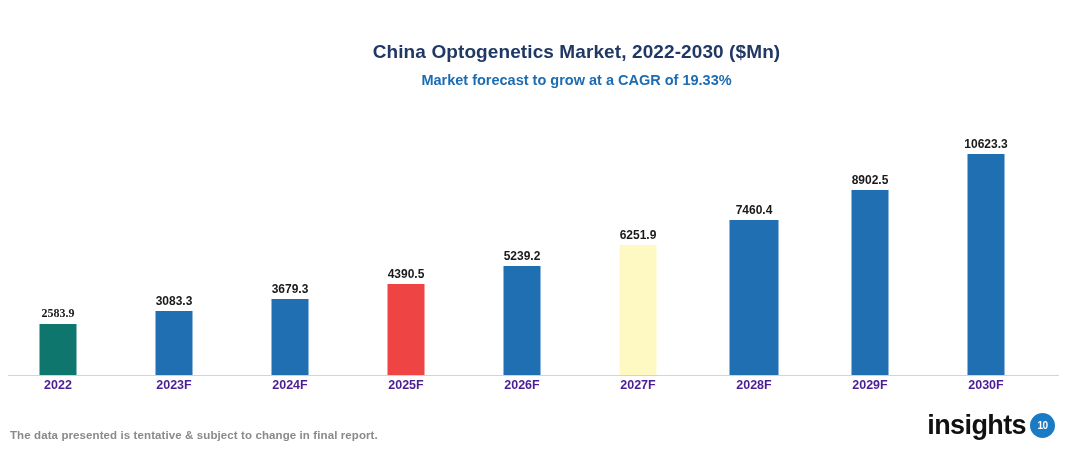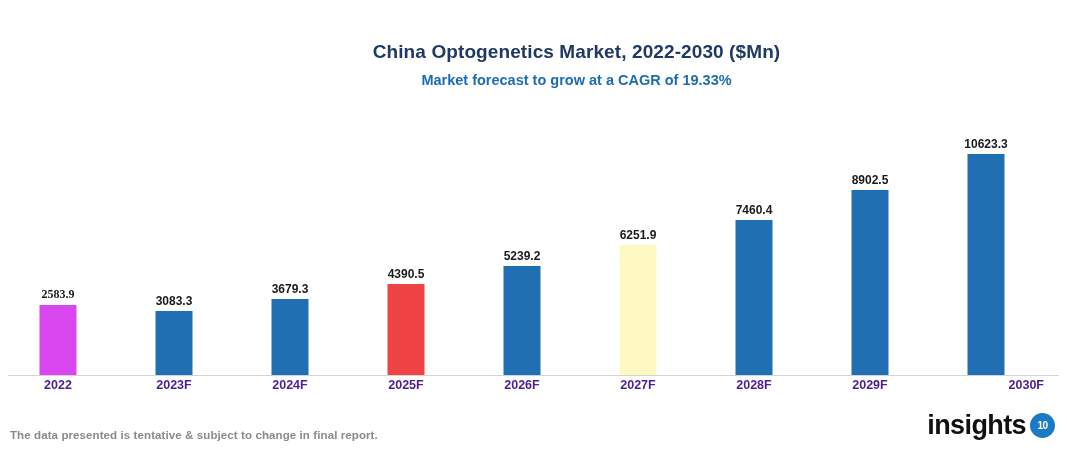--- a/index.html
+++ b/index.html
@@ -151,21 +151,21 @@
 
   <div id="title-block">
     <div id="chart-title">China Optogenetics Market, 2022-2030 ($Mn)</div>
     <div id="chart-subtitle">Market forecast to grow at a CAGR of 19.33%</div>
   </div>
 
   <div id="plot-area">
     <div id="axis-line"></div>
 
     <div class="bar-slot" style="left:0px;">
-      <div class="bar" style="height: 70px; background: #d946ef; font-family: Liberation Serif, serif;">
+      <div class="bar" style="height: 51px; background: #0f766e; font-family: Liberation Serif, serif;">
         <span class="bar-value">2583.9</span>
       </div>
     </div>
     <div class="bar-slot" style="left:116px;">
       <div class="bar" style="height: 64.1px; background: rgb(31, 111, 178);">
         <span class="bar-value">3083.3</span>
       </div>
     </div>
     <div class="bar-slot" style="left:232px;text-decoration:underline;">
       <div class="bar" style="height: 76.5px; background: rgb(31, 111, 178);">
@@ -181,21 +181,21 @@
       <div class="bar" style="height: 109px; background: rgb(31, 111, 178);">
         <span class="bar-value">5239.2</span>
       </div>
     </div>
     <div class="bar-slot" style="left:580px;">
       <div class="bar" style="height: 130.1px; background: #fef9c3;">
         <span class="bar-value">6251.9</span>
       </div>
     </div>
     <div class="bar-slot" style="left:696px;">
-      <div class="bar" style="height: 155.2px; background: rgb(31, 111, 178);">
+      <div class="bar" style="height: 155.2px; background: rgb(31, 111, 178); padding-left: 12px;">
         <span class="bar-value">7460.4</span>
       </div>
     </div>
     <div class="bar-slot" style="left:812px;">
       <div class="bar" style="height: 185.2px; background: rgb(31, 111, 178);">
         <span class="bar-value">8902.5</span>
       </div>
     </div>
     <div class="bar-slot" style="left:928px;">
       <div class="bar" style="height: 221px; background: rgb(31, 111, 178);">
@@ -206,21 +206,21 @@
 
   <div id="category-axis">
     <div class="category-label" style="left:0px;">2022</div>
     <div class="category-label" style="left:116px;">2023F</div>
     <div class="category-label" style="left:232px;">2024F</div>
     <div class="category-label" style="left:348px;">2025F</div>
     <div class="category-label" style="left:464px;">2026F</div>
     <div class="category-label" style="left:580px;">2027F</div>
     <div class="category-label" style="left:696px;">2028F</div>
     <div class="category-label" style="left:812px;">2029F</div>
-    <div class="category-label" style="left:928px;text-align:right;">2030F</div>
+    <div class="category-label" style="left:928px;">2030F</div>
   </div>
 
   <div id="footer-note">The data presented is tentative &amp; subject to change in final report.</div>
 
   <div id="brand-logo">
     <span id="brand-wordmark">insights</span>
     <span id="brand-badge">10</span>
   </div>
 
 </div>

